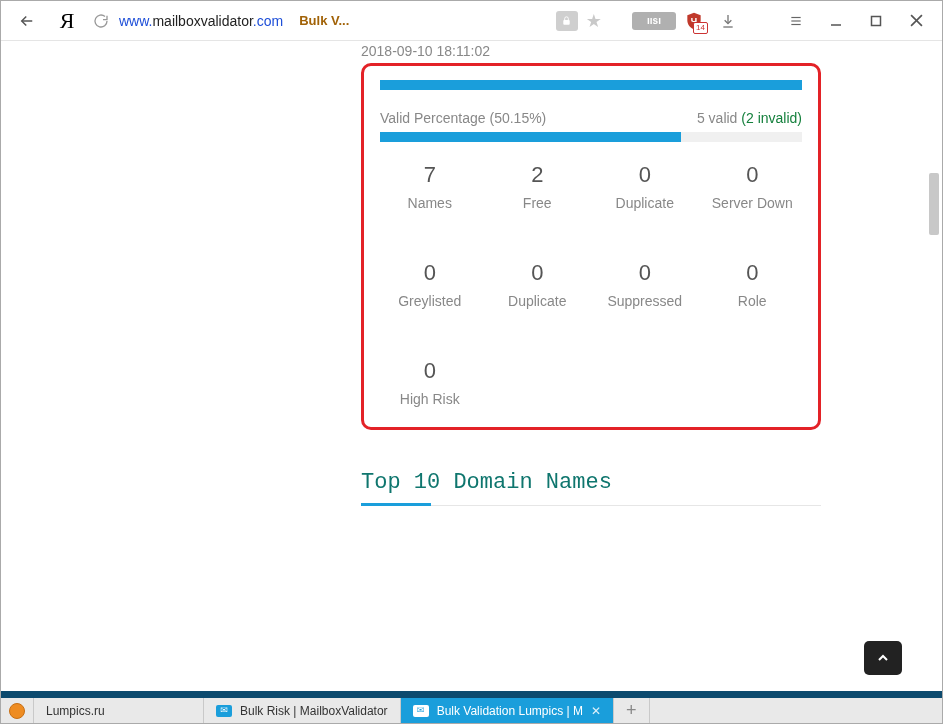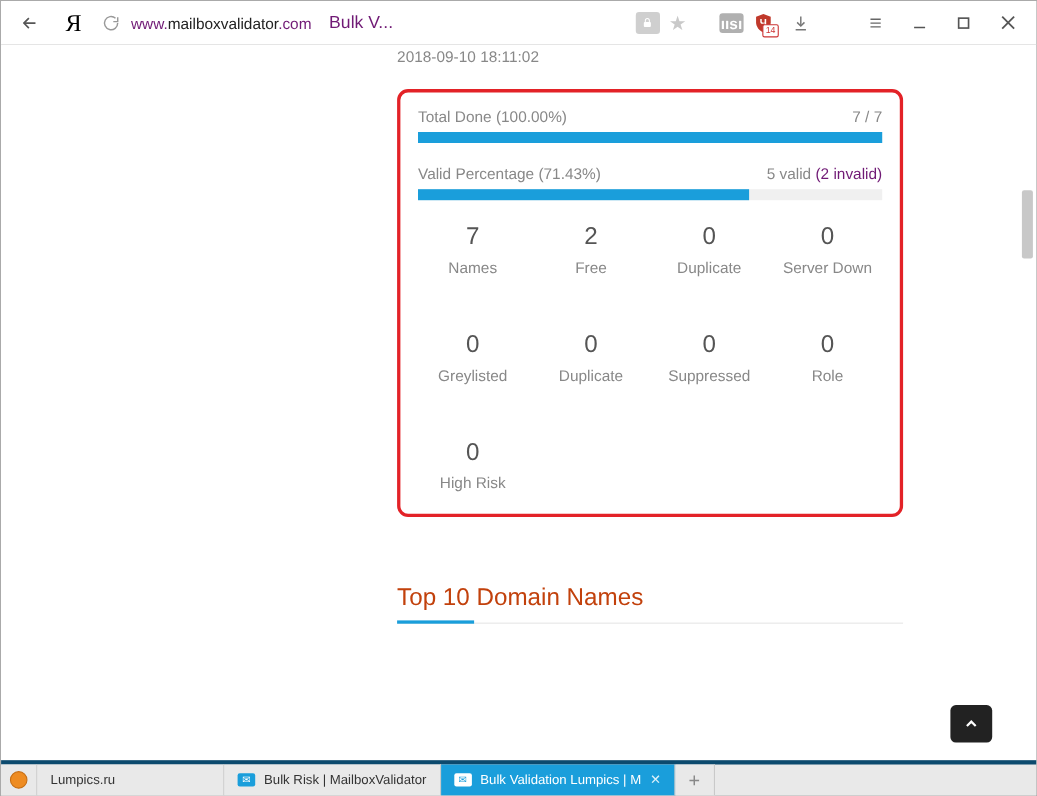--- a/index.html
+++ b/index.html
@@ -7,61 +7,61 @@
 
   .window { width: 943px; height: 724px; background: #fff; border: 1px solid #aaa; display: flex; flex-direction: column; position: relative; }
 
   
   .toolbar { height: 40px; border-bottom: 1px solid #e5e5e5; display: flex; align-items: center; padding: 0 10px; gap: 8px; background: #fff; }
   .icon-btn { width: 32px; height: 28px; display: flex; align-items: center; justify-content: center; color: #555; font-size: 16px; background: transparent; border: none; }
   .yalogo { font-size: 22px; color: #000; font-family: Georgia, serif; }
   .refresh { width: 20px; color:#888; }
   .urlbar { flex: 0 0 auto; display: flex; align-items: center; gap: 10px; height: 28px; }
   .url-text { font-size: 14px; color: #222; }
-  .url-text .grey { color: #701a75; text-align: right; }
-  .tab-title { font-size: 16px; color: #701a75; margin-left: 8px; }
+  .url-text .grey { color: #1d4ed8; text-align: right; }
+  .tab-title { font-size: 13px; color: #a16207; margin-left: 8px; font-weight: bold; }
   .spacer { flex: 1; }
   .badge-sq { width: 22px; height: 20px; background: #cfcfcf; color: #fff; border-radius: 3px; display:flex; align-items:center; justify-content:center; font-size:12px; }
   .star { color: #c9c9c9; font-size: 18px; }
-  .last-sq { width:22px; height:18px; background:#b0b0b0; border-radius:3px; display:flex; align-items:center; justify-content:center; color:#fff; font-size:14px; font-weight:bold; }
+  .last-sq { width:44px; height:18px; background:#b0b0b0; border-radius:3px; display:flex; align-items:center; justify-content:center; color:#fff; font-size:10px; font-weight:bold; }
   .shield { position:relative; display:flex; align-items:center; }
   .shield svg { display:block; }
   .shield-num { position:absolute; bottom:-2px; right:-4px; background:#fff; border:1px solid #c33; color:#c33; font-size:8px; padding:0 2px; border-radius:2px; line-height:10px; }
   .dl { color:#888; font-size:16px; }
 
   
   .viewport { flex:1; position:relative; overflow:hidden; background:#fff; }
   .scrollbar-track { position:absolute; right:3px; top:0; bottom:0; width:14px; }
   .scrollbar-thumb { position:absolute; right:3px; top:132px; width:10px; height:62px; background:#c8c8c8; border-radius:2px; }
 
   .content-col { position:absolute; left:360px; top:0; width:460px; }
-  .timestamp { font-size:14px; color:#888; margin-top:2px; margin-bottom:22px; }
+  .timestamp { font-size:14px; color:#888; margin-top:2px; margin-bottom:4px; }
 
   .red-frame { border:3px solid #e32227; border-radius:10px; padding:14px 16px 18px 16px; }
 
   .progress-label-row { display:flex; justify-content:space-between; font-size:14px; color:#888; margin-bottom:6px; }
   .progress-label-row .right { text-align:right; }
-  .invalid { color:#701a75; }
+  .invalid { color:#15803d; }
   .progress-bar-bg { height:10px; background:#f0f0f0; width:100%; margin-bottom:20px; position:relative; }
   .progress-bar-fill { height:10px; background:#1a9edb; position:absolute; left:0; top:0; }
 
   .stats-grid { display:grid; grid-template-columns: repeat(4, 1fr); row-gap: 48px; column-gap: 8px; margin-top: 16px; }
   .stat { text-align:center; }
   .stat .num { font-size:22px; color:#555; margin-bottom:6px; }
   .stat .lbl { font-size:14px; color:#888; line-height:1.3; }
   .stat.row3 { grid-column: 1 / 2; }
 
-  .section-title { font-size:22px; color:#c2410c; font-weight:400; margin-top:60px; padding-bottom:10px; border-bottom:1px solid #e6e6e6; position:relative; }
+  .section-title { font-size:22px; color:#0f766e; font-weight:400; margin-top:40px; padding-bottom:10px; border-bottom:1px solid #e6e6e6; position:relative;font-family:Liberation Mono, monospace; }
   .section-title::after { content:""; position:absolute; left:0; bottom:-1px; width:70px; height:3px; background:#1a9edb; }
   .col-head { font-size:14px; color:#555; font-weight:600; margin-top:24px; }
 
   .scroll-top { position:absolute; right:40px; bottom:16px; width:38px; height:34px; background:#222; border-radius:5px; display:flex; align-items:center; justify-content:center; color:#fff; }
 
   
-  .taskbar { height:32px; background:#e9e9e9; border-top:4px solid #0c4a6e; display:flex; align-items:stretch; }
+  .taskbar { height:32px; background:#e9e9e9; border-top:7px solid #0c4a6e; display:flex; align-items:stretch; }
   .task { display:flex; align-items:center; gap:8px; padding:0 12px; font-size:12px; color:#333; border-right:1px solid #c9c9c9; min-width:170px; background:#e9e9e9; position:relative; }
   .task.start { min-width:30px; padding:0 8px; }
   .task.active { background:#1a9edb; color:#fff; }
   .task .envelope { width:16px; height:12px; background:#1a9edb; border-radius:2px; display:flex; align-items:center; justify-content:center; }
   .task.active .envelope { background:#fff; }
   .task .env-inner { color:#fff; font-size:9px; line-height:1; }
   .task.active .env-inner { color:#1a9edb; }
   .task .orange { width:16px; height:16px; background:#ee8c22; border-radius:50%; border:1px solid #c76f14; }
   .task .close-x { margin-left:auto; font-size:12px; opacity:.85; }
   .task.add { min-width:34px; justify-content:center; color:#888; font-size:18px; }
@@ -139,30 +139,26 @@
           <line x1="11" y1="1" x2="1" y2="11"></line>
         </svg>
     </button>
   </div>
 
   <div class="viewport">
     <div class="content-col">
       <div class="timestamp">2018-09-10 18:11:02</div>
 
       <div class="red-frame">
-        <div class="progress-label-row">
-          <span>Total Done (100.00%)</span>
-          <span class="right">7 / 7</span>
-        </div>
         <div class="progress-bar-bg">
           <div class="progress-bar-fill" style="width:100%"></div>
         </div>
 
         <div class="progress-label-row">
-          <span>Valid Percentage (71.43%)</span>
+          <span>Valid Percentage (50.15%)</span>
           <span class="right">
             <span>5 valid </span><span class="invalid">(2 invalid)</span>
           </span>
         </div>
         <div class="progress-bar-bg">
           <div class="progress-bar-fill" style="width:71.43%"></div>
         </div>
 
         <div class="stats-grid">
           <div class="stat">

